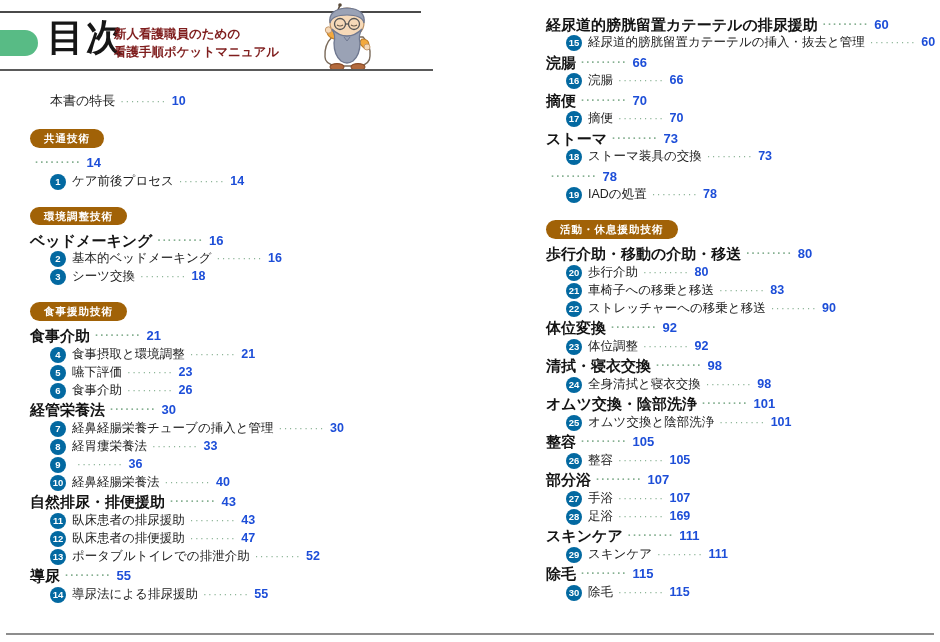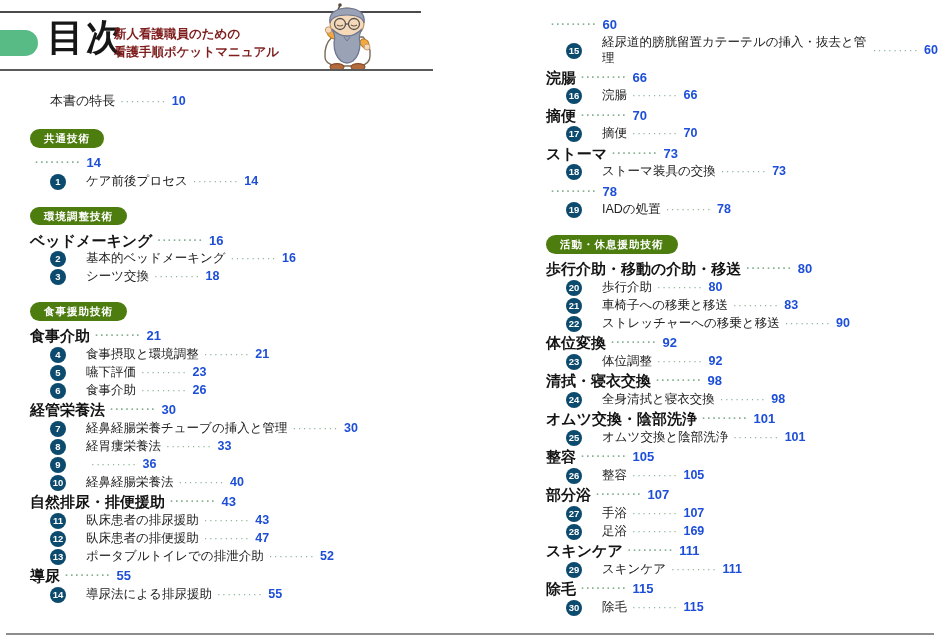--- a/index.html
+++ b/index.html
@@ -19,32 +19,32 @@
   .header-rule{position:absolute;left:0;top:69px;width:433px;height:2px;background:#5a5a5a;}
   .mascot{position:absolute;left:296px;top:1px;}
   
   .col{position:absolute;}
   .col-left{left:30px;top:86px;width:428px;}
   .col-right{left:546px;top:14px;width:392px;}
   .front-row{margin:6px 0 18px 20px;font-size:13px;font-weight:500;color:#222;}
   .toc-section{margin:0;}
   .badge-wrap{margin:15px 0 5px 0;}
   .badge{
-    display:inline-block;background:#4d7c0f;color:#ffffff;
+    display:inline-block;background:#a16207;color:#ffffff;
     font-size:10.5px;font-weight:700;letter-spacing:1px;
     padding:3px 14px;border-radius:10px;line-height:1.2;
   }
   .row{display:flex;align-items:center;}
   .row-heading{padding:1.5px 0;font-size:15px;font-weight:700;color:#141414;line-height:17px;}
   .row-item{padding:1px 0;margin-left:20px;font-size:12.5px;font-weight:500;color:#222;line-height:15.5px;}
   .num{
     display:inline-flex;align-items:center;justify-content:center;
     width:16px;height:16px;border-radius:50%;
-    background:#0c4a6e;color:#fff;font-size:9.5px;font-weight:700;
-    margin-right:20px;flex:0 0 16px;
+    background:#0369a1;color:#fff;font-size:9.5px;font-weight:700;
+    margin-right:6px;flex:0 0 16px;
   }
   .leader{color:#86b091;font-size:11px;letter-spacing:1.5px;margin:0 5px;white-space:nowrap;}
   .pg{color:#1d4ed8;font-size:12.5px;font-weight:600;}
   .row-heading .pg{font-size:13px;}
   .bottom-rule{position:absolute;left:6px;right:6px;bottom:7px;height:2px;background:#8d8d8d;}
 </style>
 </head>
 <body>
 
 <div class="page">
@@ -220,20 +220,21 @@
             <span class="pg">55</span>
           </div>
         </div>
       </div>
   </div>
 
   <div class="col col-right">
     <div id="col-right-sections">
         <div class="toc-section">
           <div class="row row-heading">
+            <span>経尿道的膀胱留置カテーテルの排尿援助</span>
             <span class="leader">·········</span>
             <span class="pg">60</span>
           </div>
           <div class="row row-item">
             <span class="num">15</span>
             <span>経尿道的膀胱留置カテーテルの挿入・抜去と管理</span>
             <span class="leader">·········</span>
             <span class="pg">60</span>
           </div>
           <div class="row row-heading">

